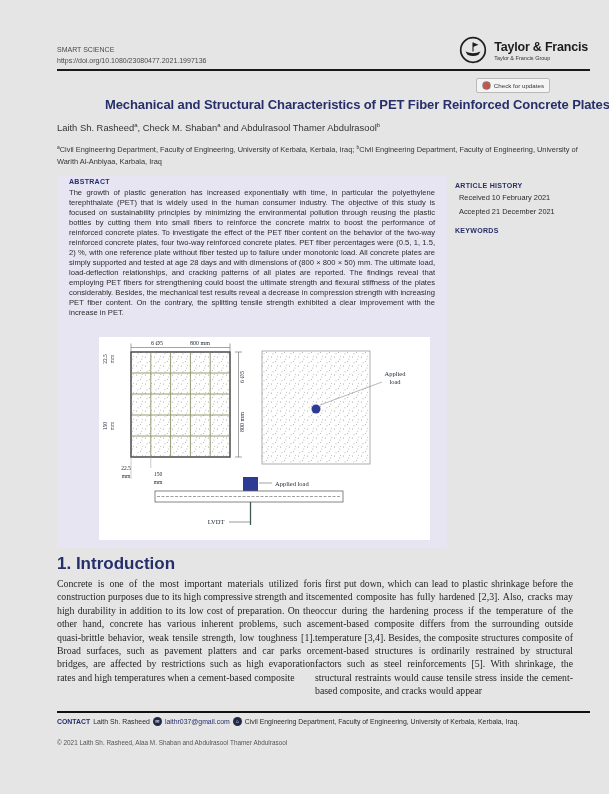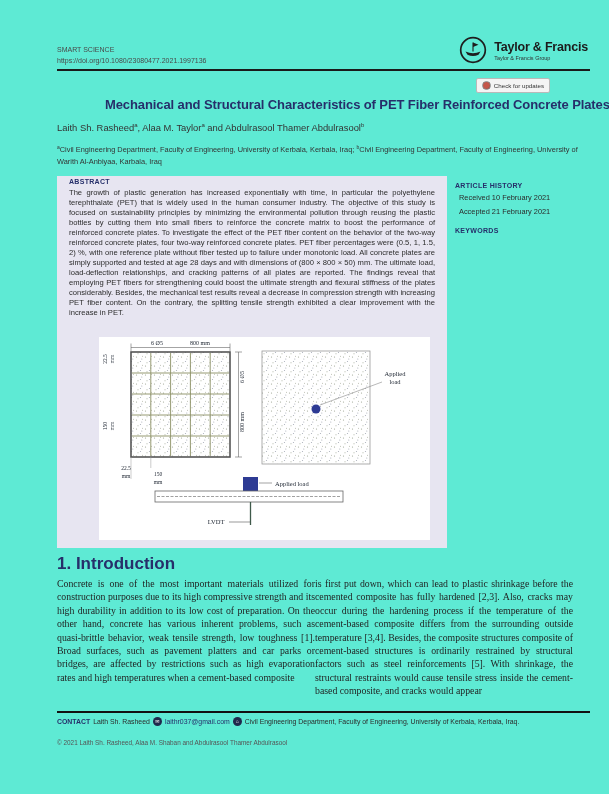--- a/index.html
+++ b/index.html
@@ -1,16 +1,16 @@
 <!DOCTYPE html>
 <html><head>
 <meta charset="utf-8">
 <style>
   html,body{margin:0;padding:0;background:#ffffff;}
-  .page{position:relative;width:609px;height:794px;background:#5eead4;overflow:hidden;
+  .page{position:relative;width:609px;height:794px;background:#e5e5e5;overflow:hidden;
         font-family:"Liberation Sans",sans-serif;color:#2b2b2b;}
 
   
   #journal-block{position:absolute;left:57px;top:45px;font-size:7px;color:#4a4a4a;line-height:1.55;}
   #logo-block{position:absolute;right:21px;top:35px;display:flex;align-items:center;gap:6px;}
   #logo-text .lname{font-size:12.5px;font-weight:bold;color:#1c1c1c;letter-spacing:-0.2px;}
   #logo-text .ltag{font-size:5.5px;color:#333;margin-top:1px;}
   #top-rule{position:absolute;left:57px;top:69px;width:533px;height:2px;background:#1a1a1a;}
   #check-updates{position:absolute;right:59px;top:78px;display:flex;align-items:center;gap:3px;
     border:1px solid #b9b9b9;background:#f4f4f4;border-radius:2px;padding:2px 5px;font-size:6.2px;color:#333;cursor:pointer;}
@@ -84,21 +84,21 @@
 
   <div id="top-rule"></div>
 
   <div id="check-updates">
     <span class="crossmark"></span>
     <span>Check for updates</span>
   </div>
 
   <div id="title">Mechanical and Structural Characteristics of PET Fiber Reinforced Concrete Plates</div>
 
-  <div id="authors"><span>Laith Sh. Rasheed</span><sup>a</sup><span>, </span><span>Alaa M. Taylor</span><sup>a</sup><span> and </span><span>Abdulrasool Thamer Abdulrasool</span><sup>b</sup></div>
+  <div id="authors"><span>Laith Sh. Rasheed</span><sup>a</sup><span>, </span><span>Check M. Shaban</span><sup>a</sup><span> and </span><span>Abdulrasool Thamer Abdulrasool</span><sup>b</sup></div>
 
   <div id="affiliations"><sup>a</sup><span>Civil Engineering Department, Faculty of Engineering, University of Kerbala, Kerbala, Iraq; </span><sup>b</sup><span>Civil Engineering Department, Faculty of Engineering, University of Warith Al-Anbiyaa, Karbala, Iraq</span></div>
 
   <div id="abstract-box">
     <div class="ab-h">ABSTRACT</div>
     <p class="ab-t">The growth of plastic generation has increased exponentially with time, in particular the polyethylene terephthalate (PET) that is widely used in the human consumer industry. The objective of this study is focused on sustainability principles by minimizing the environmental pollution through reusing the plastic bottles by cutting them into small fibers to reinforce the concrete matrix to boost the performance of reinforced concrete plates. To investigate the effect of the PET fiber content on the behavior of the two-way reinforced concrete plates, four two-way reinforced concrete plates. PET fiber percentages were (0.5, 1, 1.5, 2) %, with one reference plate without fiber tested up to failure under monotonic load. All concrete plates are simply supported and tested at age 28 days and with dimensions of (800 × 800 × 50) mm. The ultimate load, load-deflection relationships, and cracking patterns of all plates are reported. The findings reveal that employing PET fibers for strengthening could boost the ultimate strength and flexural stiffness of the plates considerably. Besides, the mechanical test results reveal a decrease in compression strength with increasing PET fiber content. On the contrary, the splitting tensile strength exhibited a clear improvement with the increase in PET.</p>
 
     <div id="figure-box">
       <svg width="331" height="203" viewBox="0 0 331 203">
         <defs>
@@ -173,21 +173,21 @@
         </g>
         <text class="ftl" x="176" y="148.5">Applied load</text>
         <text class="ftl" x="117" y="187" text-anchor="middle">LVDT</text>
       </svg>
     </div>
   </div>
 
   <aside id="sidebar">
     <div class="sb-h">ARTICLE HISTORY</div>
     <div class="sb-t">Received 10 February 2021</div>
-    <div class="sb-t">Accepted 21 February 2021</div>
+    <div class="sb-t">Accepted 21 December 2021</div>
     <div class="sb-h kw">KEYWORDS</div>
   </aside>
 
   <h2 id="intro-heading">1. Introduction</h2>
   <div id="intro-cols">
     <p>Concrete is one of the most important materials utilized for construction purposes due to its high compressive strength and its high durability in addition to its low cost of preparation. On the other hand, concrete has various inherent problems, such as quasi-brittle behavior, weak tensile strength, low toughness [1]. Broad surfaces, such as pavement platters and car parks or bridges, are affected by restrictions such as high evaporation rates and high temperatures when a cement-based composite</p>
     <p>is first put down, which can lead to plastic shrinkage before the cemented composite has fully hardened [2,3]. Also, cracks may occur during the hardening process if the temperature of the cement-based composite differs from the surrounding outside temperature [3,4]. Besides, the composite structures composite of cement-based structures is ordinarily restrained by structural factors such as steel reinforcements [5]. With shrinkage, the structural restraints would cause tensile stress inside the cement-based composite, and cracks would appear</p>
   </div>
 
   <div id="footer-rule"></div>

